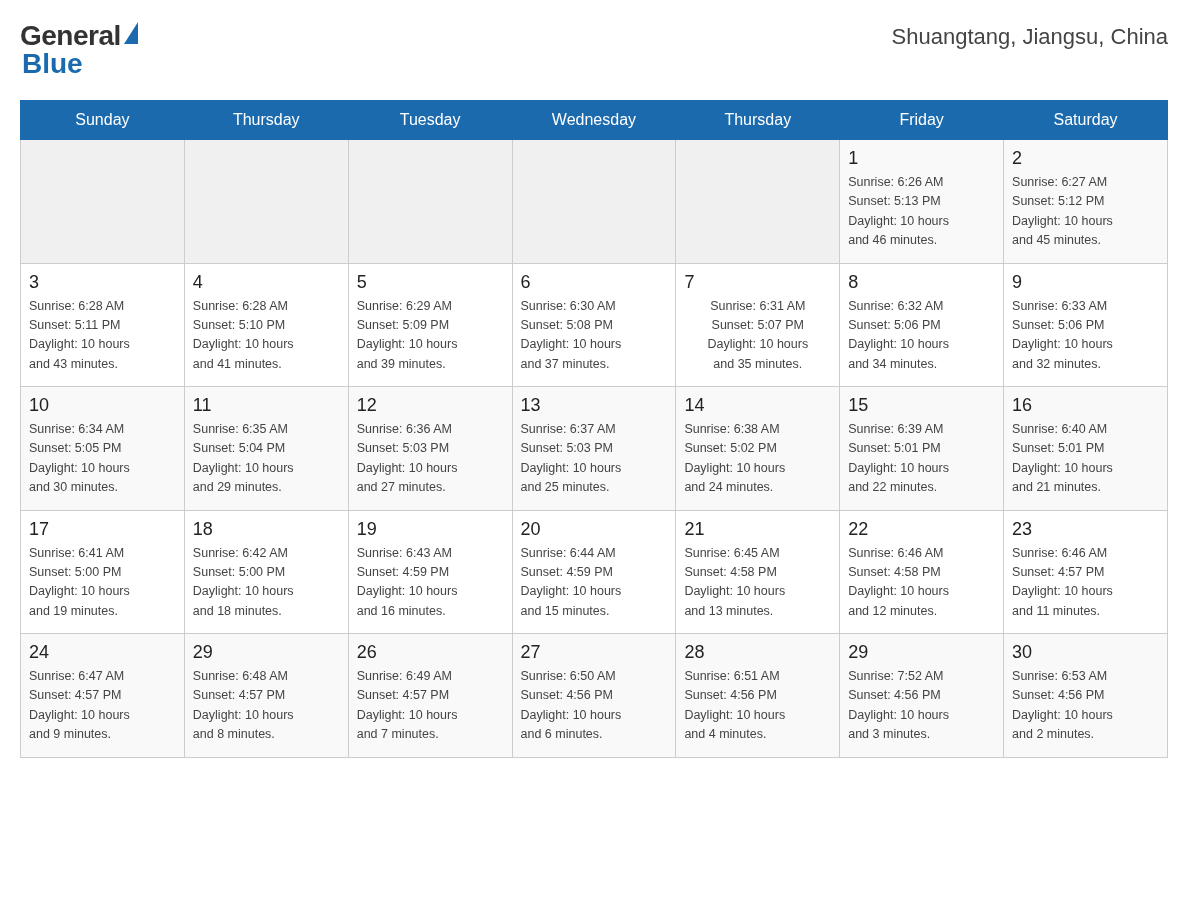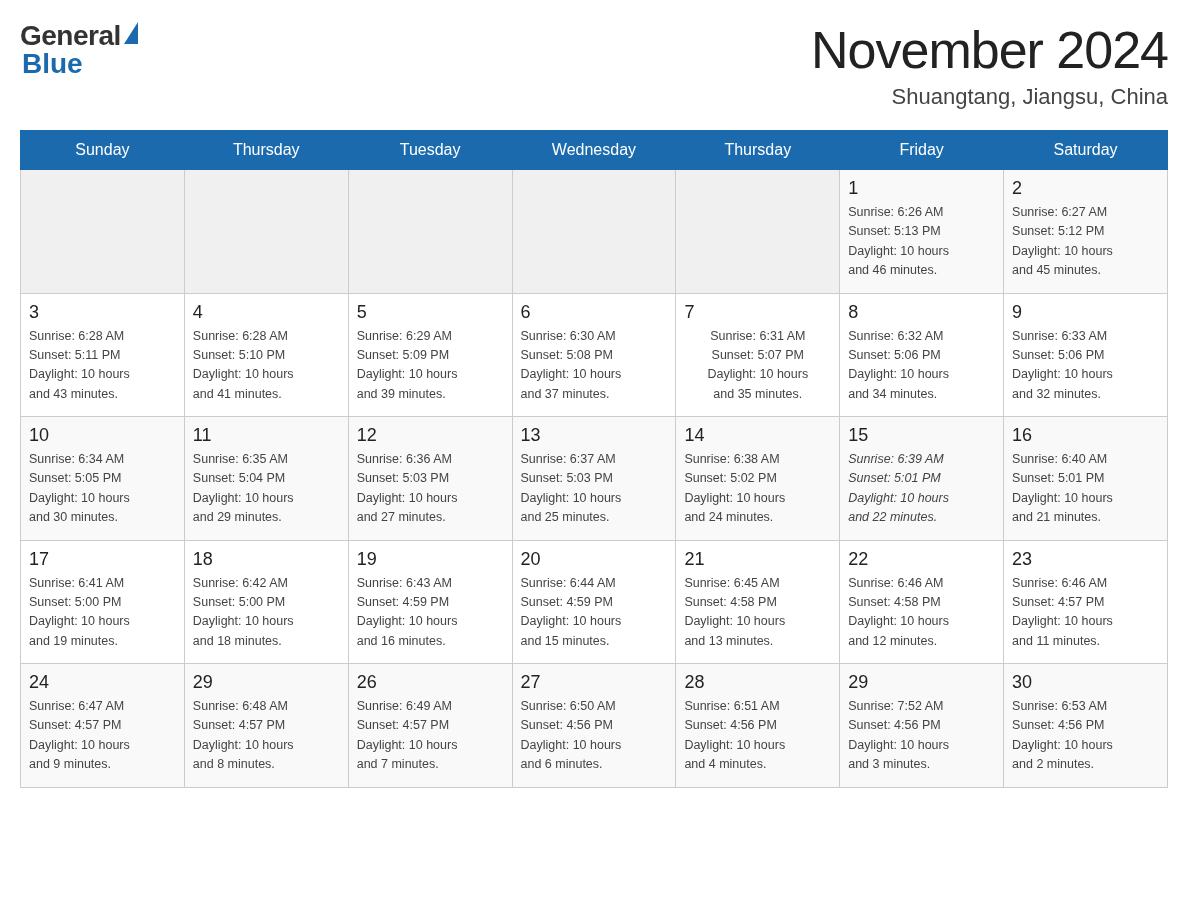--- a/index.html
+++ b/index.html
@@ -112,21 +112,20 @@
 
 <div class="header">
   <div class="logo">
     <div class="logo-top">
       <span class="logo-general">General</span>
       <div class="logo-triangle"></div>
     </div>
     <span class="logo-blue">Blue</span>
   </div>
   <div class="title-block">
-    <div class="month-title">November 2024</div>
     <div class="location">Shuangtang, Jiangsu, China</div>
   </div>
 </div>
 
 <table class="calendar">
   <thead>
     <tr>
     <th>Sunday</th>
         <th>Thursday</th>
         <th>Tuesday</th>
@@ -240,21 +239,21 @@
         </td>
         <td>
           <span class="day-number">14</span>
           <div class="day-info" style="white-space: pre-line;">Sunrise: 6:38 AM
 Sunset: 5:02 PM
 Daylight: 10 hours
 and 24 minutes.</div>
         </td>
         <td>
           <span class="day-number">15</span>
-          <div class="day-info" style="white-space: pre-line; font-style: italic;">Sunrise: 6:39 AM
+          <div class="day-info" style="white-space: pre-line;">Sunrise: 6:39 AM
 Sunset: 5:01 PM
 Daylight: 10 hours
 and 22 minutes.</div>
         </td>
         <td>
           <span class="day-number">16</span>
           <div class="day-info" style="white-space: pre-line;">Sunrise: 6:40 AM
 Sunset: 5:01 PM
 Daylight: 10 hours
 and 21 minutes.</div>

